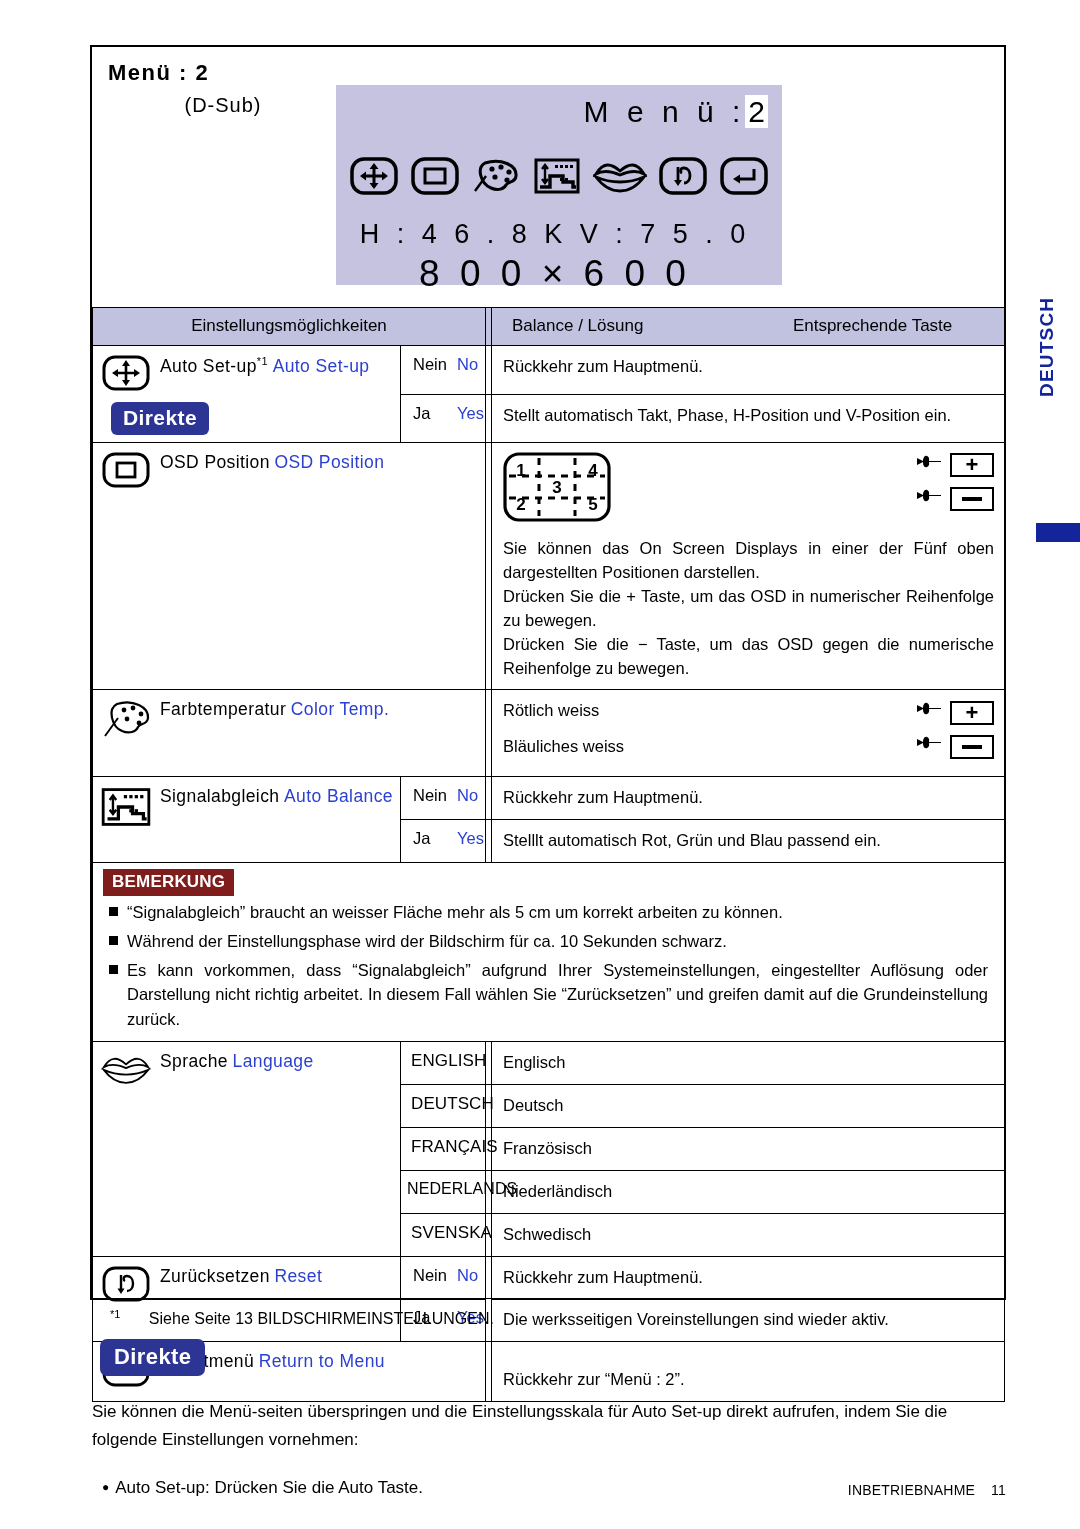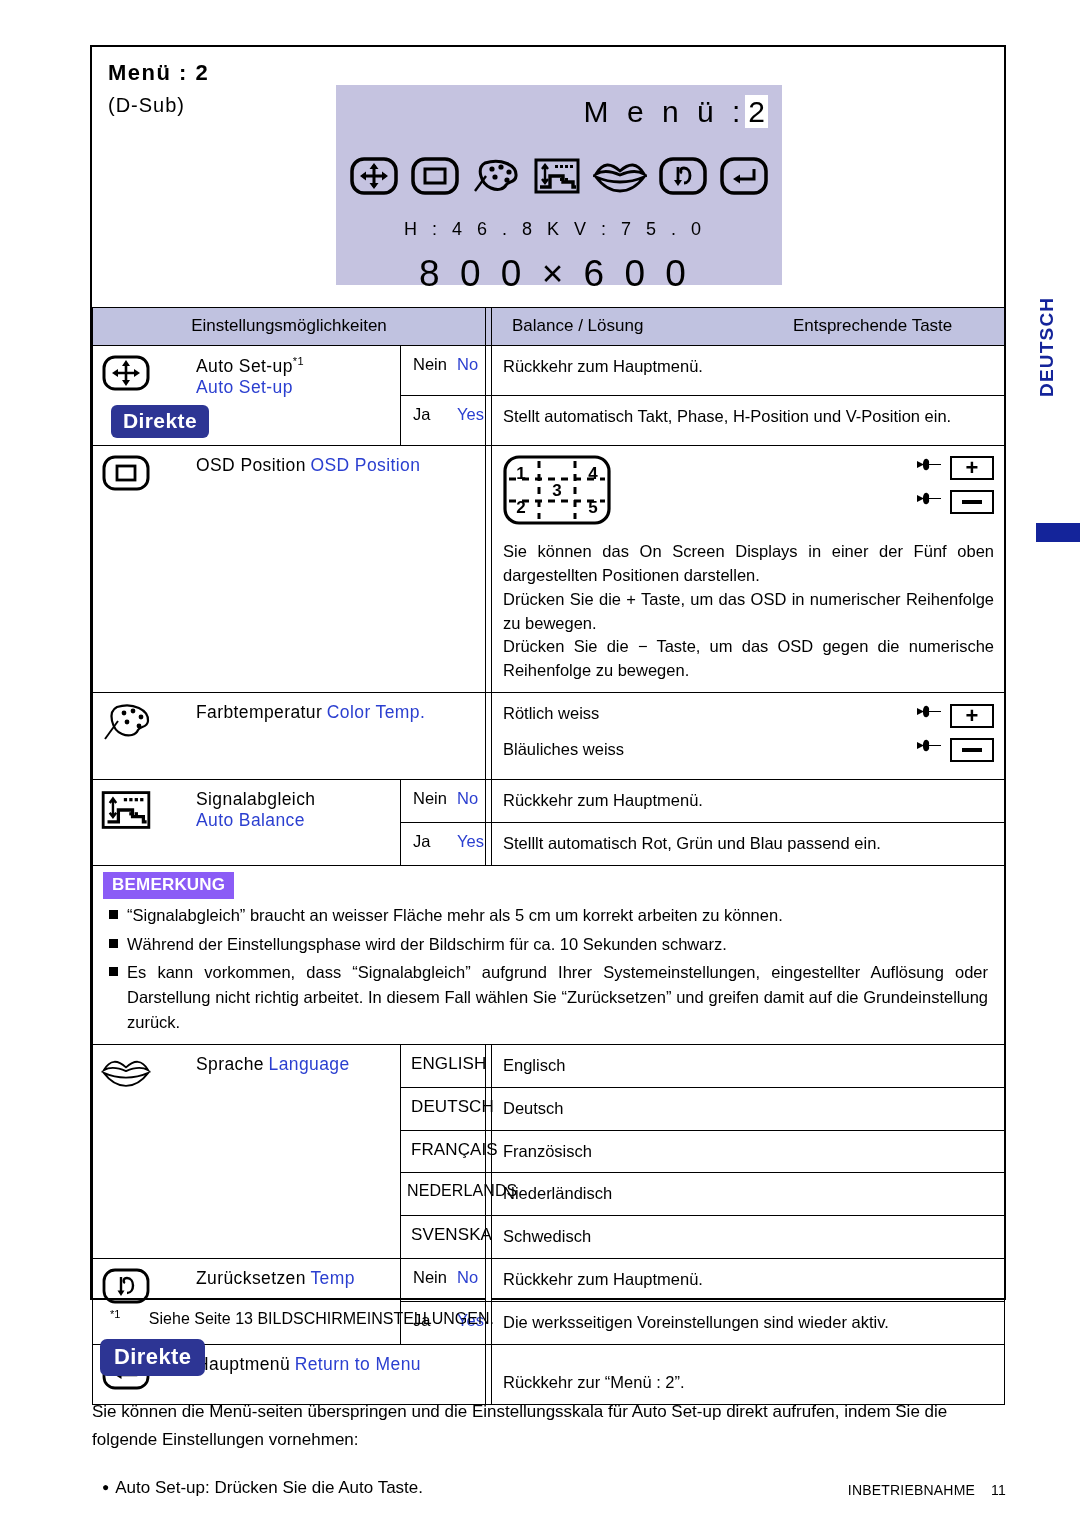--- a/index.html
+++ b/index.html
@@ -24,21 +24,21 @@
   
   #hdr-block{
     position:absolute;
     left:108px; top:60px;
     width:230px;
   }
   #hdr-title{
     font-size:22px; font-weight:bold; letter-spacing:1.5px;
   }
   #hdr-sub{
-    font-size:20px; letter-spacing:1px; margin-top:8px;
+    font-size:20px; letter-spacing:1px; margin-top:8px;text-align:center;
   }
 
   
   #osd{
     position:absolute;
     left:336px; top:85px;
     width:446px; height:200px;
     background:#c5c3e0;
   }
   #osd-title{
@@ -50,21 +50,21 @@
     background:#ffffff; padding:0 3px; letter-spacing:0;
   }
   #osd-icons{
     position:absolute; left:14px; top:72px;
     width:418px;
     display:flex; justify-content:space-between; align-items:center;
   }
   #osd-line1{
     position:absolute; left:0; right:8px; top:134px;
     text-align:center;
-    font-size:18px; letter-spacing:5px;
+    font-size:27px; letter-spacing:5px;
   }
   #osd-line2{
     position:absolute; left:0; right:8px; top:168px;
     text-align:center;
     font-size:37px; letter-spacing:5px;
   }
 
   
   #tbl{
     position:absolute;
@@ -92,21 +92,21 @@
     border-left:1.6px solid #000 !important;
     border-right:1.6px solid #000 !important;
     width:6px;
     background:#fff;
   }
   .gapcol.hdrcell{background:#c0c2e0;}
 
   .fn-cell{ padding:7px 6px 7px 8px !important; }
   .fn-wrap{ display:flex; align-items:flex-start; gap:9px; }
   .fn-icon{ flex:0 0 auto; width:50px; padding-top:2px;}
-  .fn-labels{ flex:1 1 auto; padding-top:2px;margin-left:36px;}
+  .fn-labels{ flex:1 1 auto; padding-top:2px;}
   .fn-de{ font-size:17.5px; letter-spacing:.4px; white-space:nowrap;}
   .fn-en{ font-size:17.5px; color:#2b3fd0; letter-spacing:.4px; margin-top:4px; white-space:nowrap;}
   .fn-de sup{ font-size:11px; }
 
   .opt-cell{ padding:9px 0 9px 12px !important; white-space:nowrap;}
   .opt-de{ display:inline-block; min-width:44px;}
   .opt-en{ color:#2b3fd0; }
   .lang-cell{ padding:9px 0 9px 10px !important; font-size:17px; letter-spacing:.1px; white-space:nowrap;}
 
   .desc-cell{ padding:9px 10px 9px 11px !important; line-height:1.45;}
@@ -137,21 +137,21 @@
     display:flex;align-items:center;justify-content:center;
     font-size:22px;font-weight:bold;line-height:1;
     box-sizing:border-box;
   }
   .keybox .bar{display:block;width:20px;height:4px;background:#000;}
 
   
   .bem-cell{ padding:0 !important; }
   .bem-badge{
     display:inline-block;
-    background:#8b5cf6; color:#fff;
+    background:#7f1d1d; color:#fff;
     font-weight:bold; font-size:17px;
     padding:3px 9px 4px 9px;
     letter-spacing:.2px;
     margin:6px 0 4px 10px;
   }
   .bem-list{ margin:0 0 9px 0; padding:0 16px 0 14px; list-style:none;}
   .bem-list li{
     position:relative;
     padding-left:20px;
     margin-bottom:4px;
@@ -550,21 +550,21 @@
       <span class="fn-icon">
         <svg width="50" height="36" viewBox="0 0 48 36">
                 <rect x="2" y="2" width="44" height="32" rx="11" fill="none" stroke="#000" stroke-width="2.8"></rect>
         <path d="M19 9 L19 24" stroke="#000" stroke-width="2.4"></path>
                 <path d="M19 28 l-3.5 -5.5 h7 z" fill="#000"></path>
         <path d="M25 25 C33 25 33 10 25 10 C21 10 21 14 23 15" fill="none" stroke="#000" stroke-width="2.4"></path>
               </svg>
       </span>
       <span class="fn-labels">
         <span class="fn-de">Zurücksetzen</span>
-        <span class="fn-en">Temp</span>
+        <span class="fn-en">Reset</span>
       </span>
     </div>
   </td>
   <td class="opt-cell">
     <span class="opt-de">Nein</span><span class="opt-en">No</span>
   </td>
   <td class="gapcol"></td>
   <td class="desc-cell">Rückkehr zum Hauptmenü.</td>
 </tr>
 <tr>

